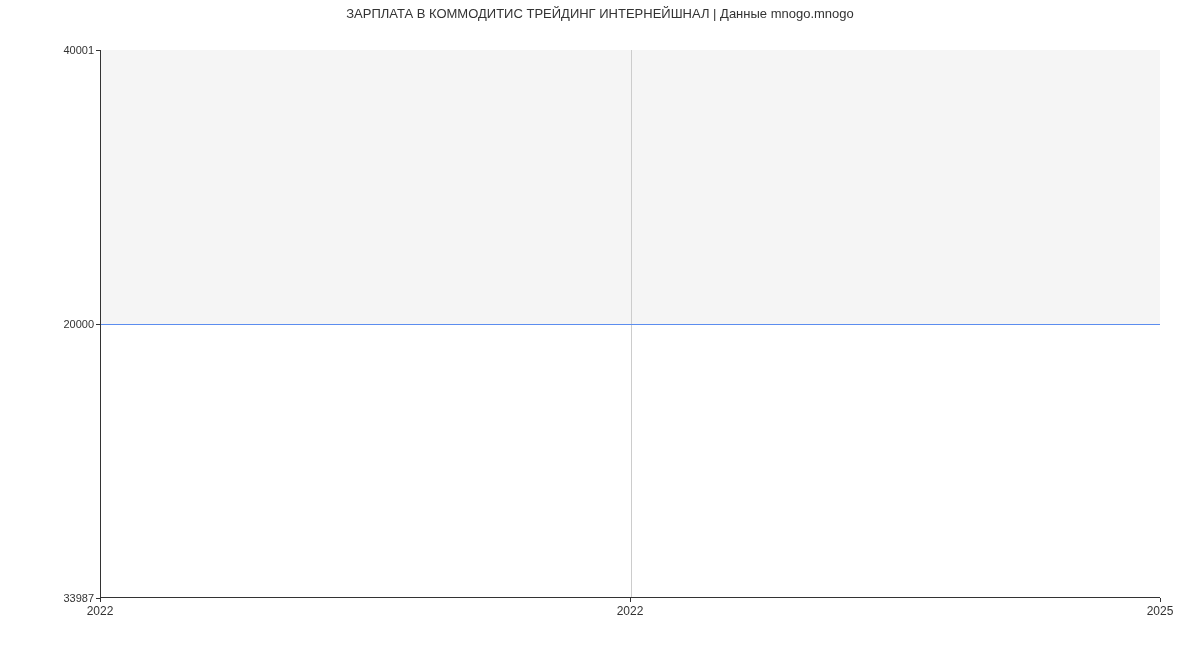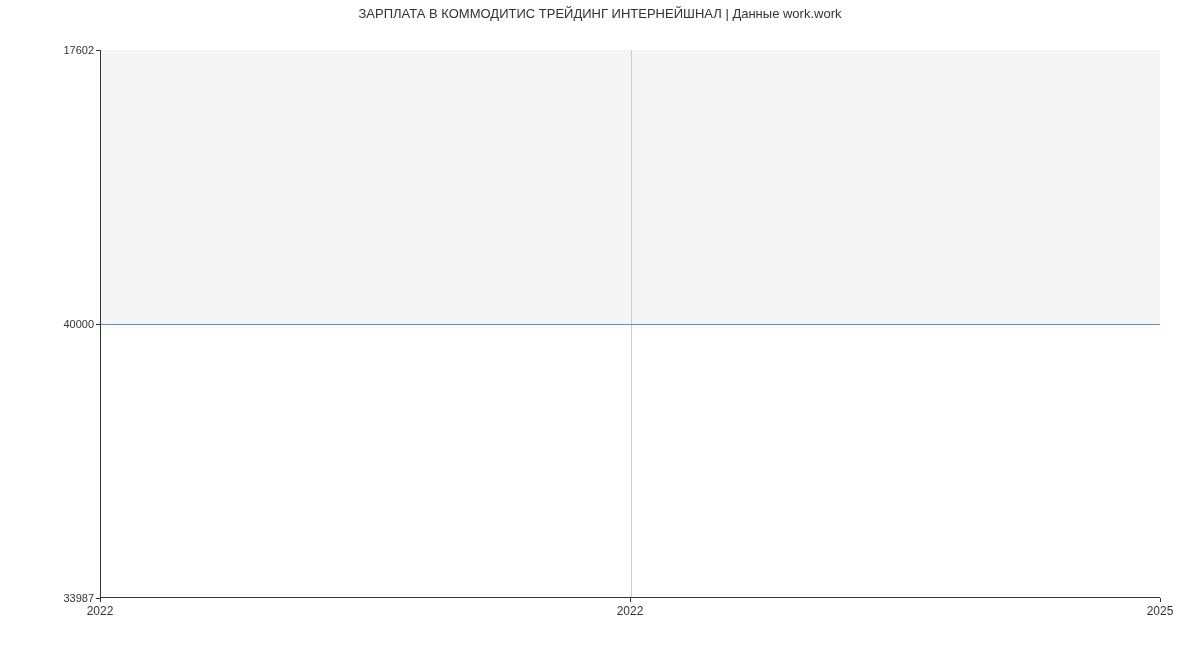--- a/index.html
+++ b/index.html
@@ -93,24 +93,24 @@
     width: 0;
     border-left: 1px solid #333;
     top: 598px;
   }
 </style>
 </head>
 <body>
 
 <div class="wrap">
 
-  <div class="title">ЗАРПЛАТА В  КОММОДИТИС ТРЕЙДИНГ ИНТЕРНЕЙШНАЛ | Данные work.work</div>
+  <div class="title">ЗАРПЛАТА В  КОММОДИТИС ТРЕЙДИНГ ИНТЕРНЕЙШНАЛ | Данные mnogo.mnogo</div>
 
-  <div class="ytick-label" style="top:50px;">17602</div>
-  <div class="ytick-label" style="top:324px;">40000</div>
+  <div class="ytick-label" style="top:50px;">40001</div>
+  <div class="ytick-label" style="top:324px;">20000</div>
   <div class="ytick-label" style="top:598px;">33987</div>
 
   <div class="ytick-mark" style="top:50px;"></div>
   <div class="ytick-mark" style="top:324px;"></div>
   <div class="ytick-mark" style="top:598px;"></div>
 
   <div class="xtick-mark" style="left:100px;"></div>
   <div class="xtick-mark" style="left:630px;"></div>
   <div class="xtick-mark" style="left:1160px;"></div>
 

